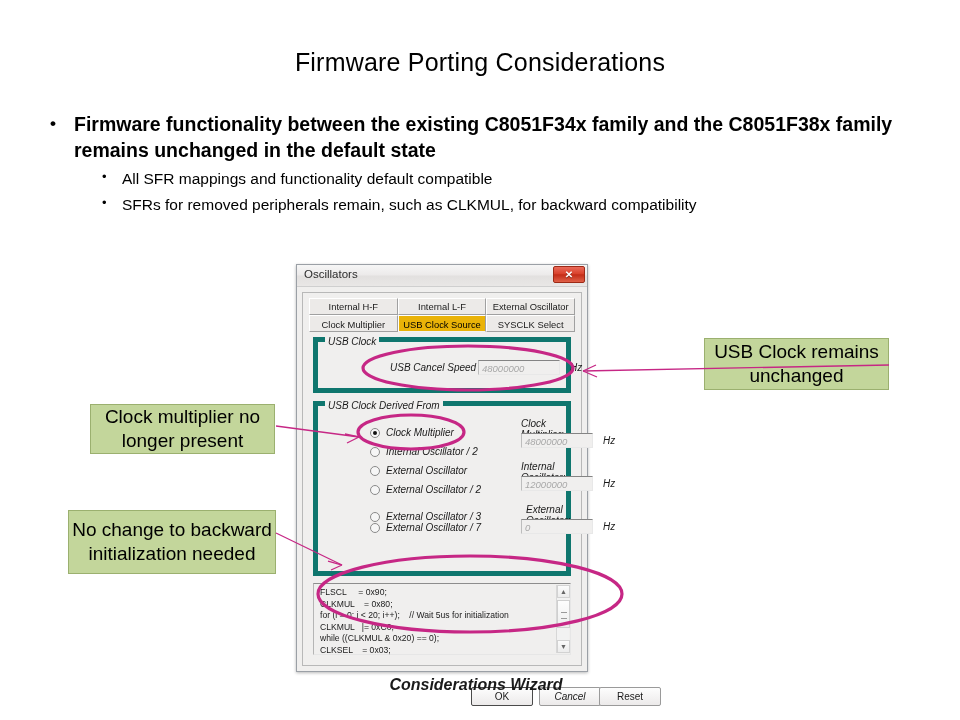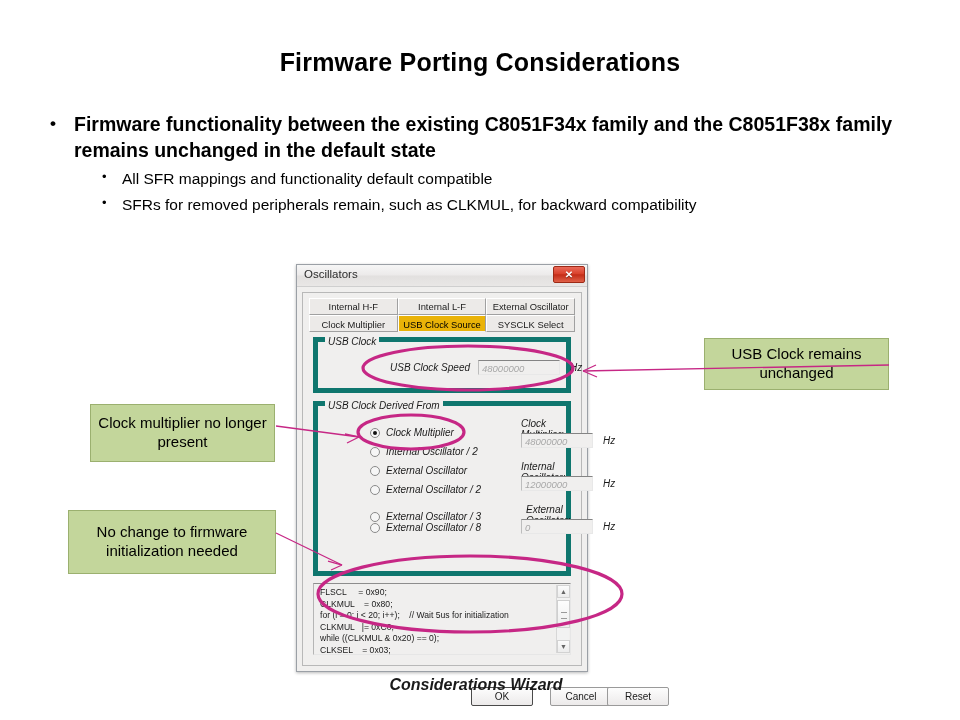--- a/index.html
+++ b/index.html
@@ -7,21 +7,21 @@
   body {
     width:960px; height:720px; position:relative;
     background:#ffffff;
     font-family:"Liberation Sans", sans-serif;
     overflow:hidden;
   }
 
   
   #slide-title {
     position:absolute; left:0; top:48px; width:960px;
-    text-align:center; font-size:25px; font-weight:bold; color:#000;
+    text-align:center; font-size:25px; font-weight:normal; color:#000;
     letter-spacing:0.2px;
   }
   #bullets { position:absolute; left:50px; top:112px; width:880px; }
   .b1 {
     display:flex; font-size:19.5px; font-weight:bold; color:#000;
     line-height:1.32; margin-bottom:4px;
   }
   .b1 .dot { width:24px; flex:0 0 24px; font-size:17px; line-height:1.42; }
   .b1 .txt { flex:1; }
   .b2 {
@@ -156,26 +156,26 @@
   
   #caption {
     position:absolute; left:296px; top:676px; width:360px;
     text-align:center; font-size:16px; font-style:italic;
     font-weight:bold; color:#1a1a1a;
   }
 
   
   .callout {
     position:absolute; background:#c3d69b; border:1px solid #9bb06f;
-    font-size:15px; color:#000; text-align:center;
+    font-size:19px; color:#000; text-align:center;
     display:flex; align-items:center; justify-content:center;
     line-height:1.26; padding:2px 2px;
   }
   #callout-usb   { left:704px; top:338px; width:185px; height:52px; }
-  #callout-mult  { left:90px;  top:404px; width:185px; height:58px; }
+  #callout-mult  { left:90px;  top:404px; width:185px; height:50px; }
   #callout-init  { left:68px;  top:510px; width:208px; height:64px; }
 
   #overlay { position:absolute; left:0; top:0; width:960px; height:720px;
              pointer-events:none; }
 </style>
 </head>
 <body>
 
 <div id="slide-title">Firmware Porting Considerations</div>
 
@@ -211,21 +211,21 @@
       </div>
       <div class="tab-row">
         <div class="tab tall">Clock Multiplier</div>
         <div class="tab tall sel">USB Clock Source</div>
         <div class="tab tall">SYSCLK Select</div>
       </div>
     </div>
 
     <div class="group" id="grp-usbclock">
       <span class="legend">USB Clock</span>
-      <span class="fld-label" style="left:72px; top:20px;">USB Clock Speed</span>
+      <span class="fld-label" style="left:72px; top:20px;">USB Cancel Speed</span>
       <span class="fld-input" style="left:160px; top:18px; width:82px;">48000000</span>
       <span class="hz" style="left:252px; top:20px;">Hz</span>
     </div>
 
     <div class="group" id="grp-derived">
       <span class="legend">USB Clock Derived From</span>
 
       <div class="radio-row" style="left:52px; top:19px;">
         <span class="radio on"></span>
         <span class="radio-label">Clock Multiplier</span>
@@ -241,21 +241,21 @@
       <div class="radio-row" style="left:52px; top:76px;">
         <span class="radio"></span>
         <span class="radio-label">External Oscillator / 2</span>
       </div>
       <div class="radio-row" style="left:52px; top:103px;">
         <span class="radio"></span>
         <span class="radio-label">External Oscillator / 3</span>
       </div>
       <div class="radio-row" style="left:52px; top:114px;">
         <span class="radio"></span>
-        <span class="radio-label">External Oscillator / 8</span>
+        <span class="radio-label">External Oscillator / 7</span>
       </div>
 
       <span class="fld-label" style="left:203px; top:12px;">Clock Multiplier:</span>
       <span class="fld-input" style="left:203px; top:27px; width:72px;">48000000</span>
       <span class="hz" style="left:285px; top:29px;">Hz</span>
 
       <span class="fld-label" style="left:203px; top:55px;">Internal Oscillator:</span>
       <span class="fld-input" style="left:203px; top:70px; width:72px;">12000000</span>
       <span class="hz" style="left:285px; top:72px;">Hz</span>
 
@@ -273,32 +273,32 @@
 CLKSEL    = 0x03;</div>
       <div id="vscroll">
         <div class="sb-arrow up">▲</div>
         <div id="sb-thumb"></div>
         <div class="sb-arrow down">▼</div>
       </div>
     </div>
 
     <div id="buttons">
       <div class="dlg-btn default" style="left:168px;">OK</div>
-      <div class="dlg-btn" style="left:247px;">Cancel</div>
-      <div class="dlg-btn" style="left:304px;text-align:center;">Reset</div>
+      <div class="dlg-btn" style="left:236px;font-style:italic;">Cancel</div>
+      <div class="dlg-btn" style="left:296px;text-align:center;">Reset</div>
     </div>
 
   </div>
 </div>
 
 <div id="caption">Considerations Wizard</div>
 
 <div class="callout" id="callout-usb">USB Clock remains unchanged</div>
 <div class="callout" id="callout-mult">Clock multiplier no longer present</div>
-<div class="callout" id="callout-init">No change to firmware initialization needed</div>
+<div class="callout" id="callout-init">No change to backward initialization needed</div>
 
 <svg id="overlay" viewBox="0 0 960 720">
   <g fill="none" stroke="#C62785" stroke-width="3.2">
     <ellipse cx="468" cy="368" rx="105" ry="22"></ellipse>
     <ellipse cx="411" cy="432" rx="53" ry="17"></ellipse>
     <ellipse cx="470" cy="594" rx="152" ry="38"></ellipse>
   </g>
   <g stroke="#C62785" stroke-width="1.3" fill="none">
     <path d="M889,365 L583,371"></path>
     <path d="M583,371 L596,365 M583,371 L597,377"></path>

